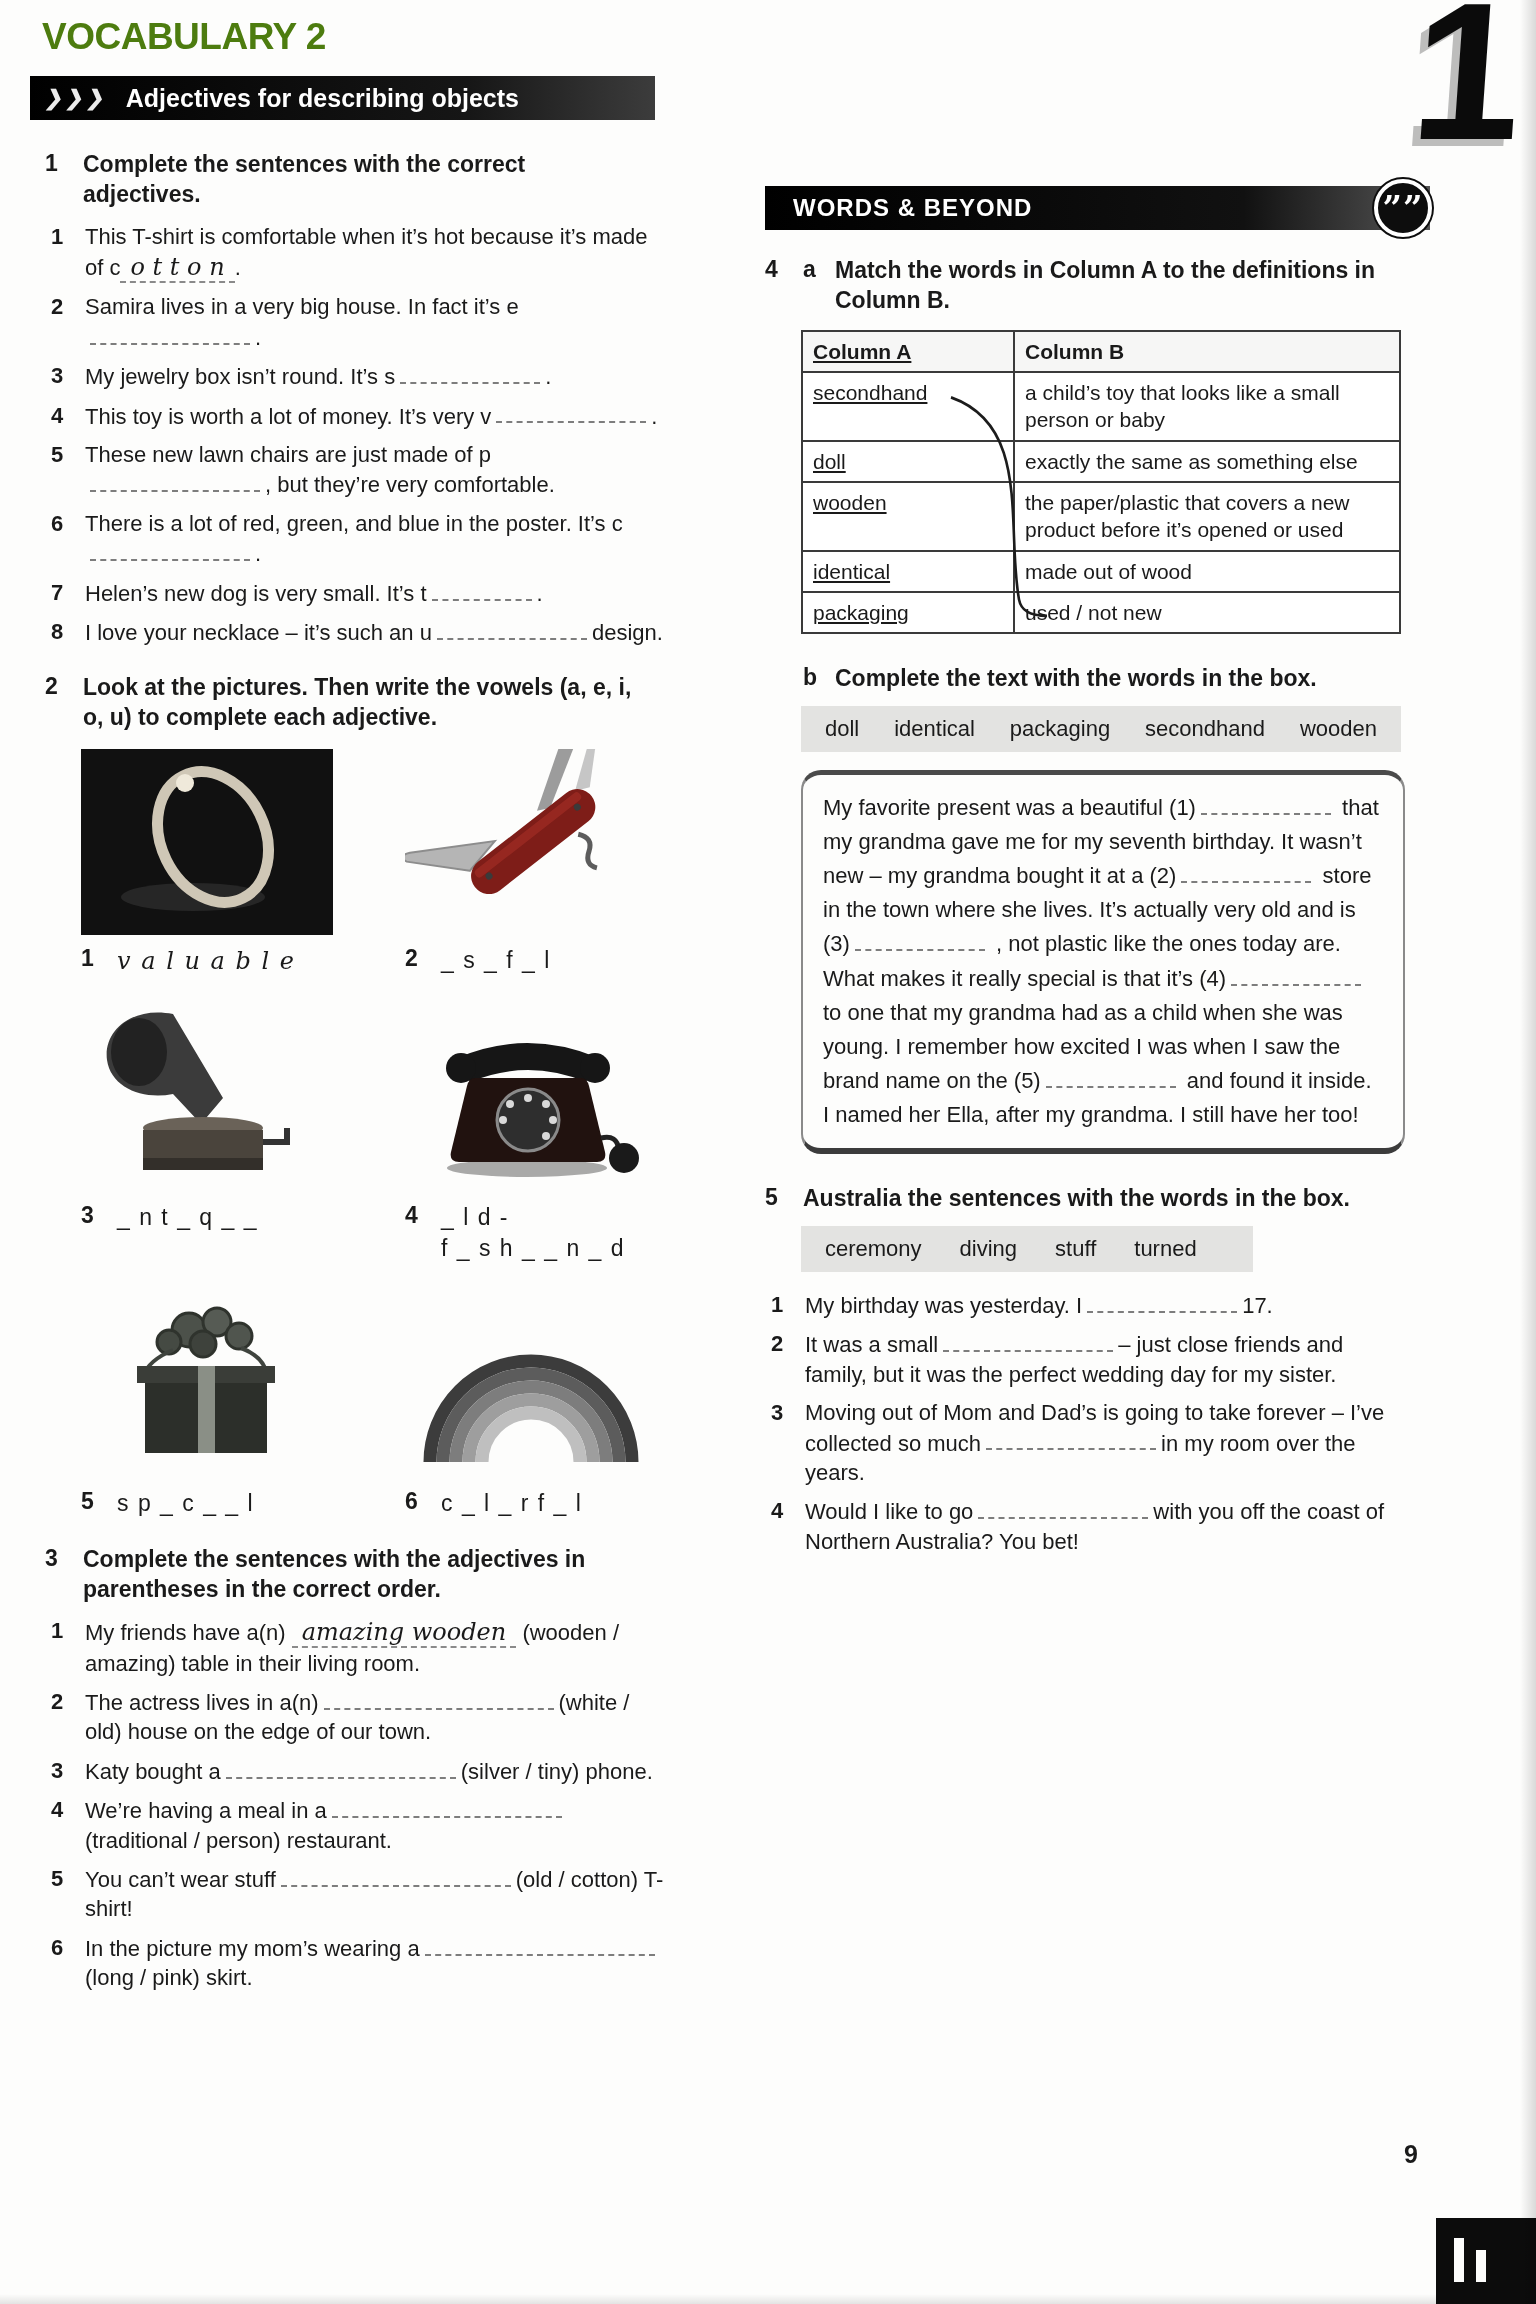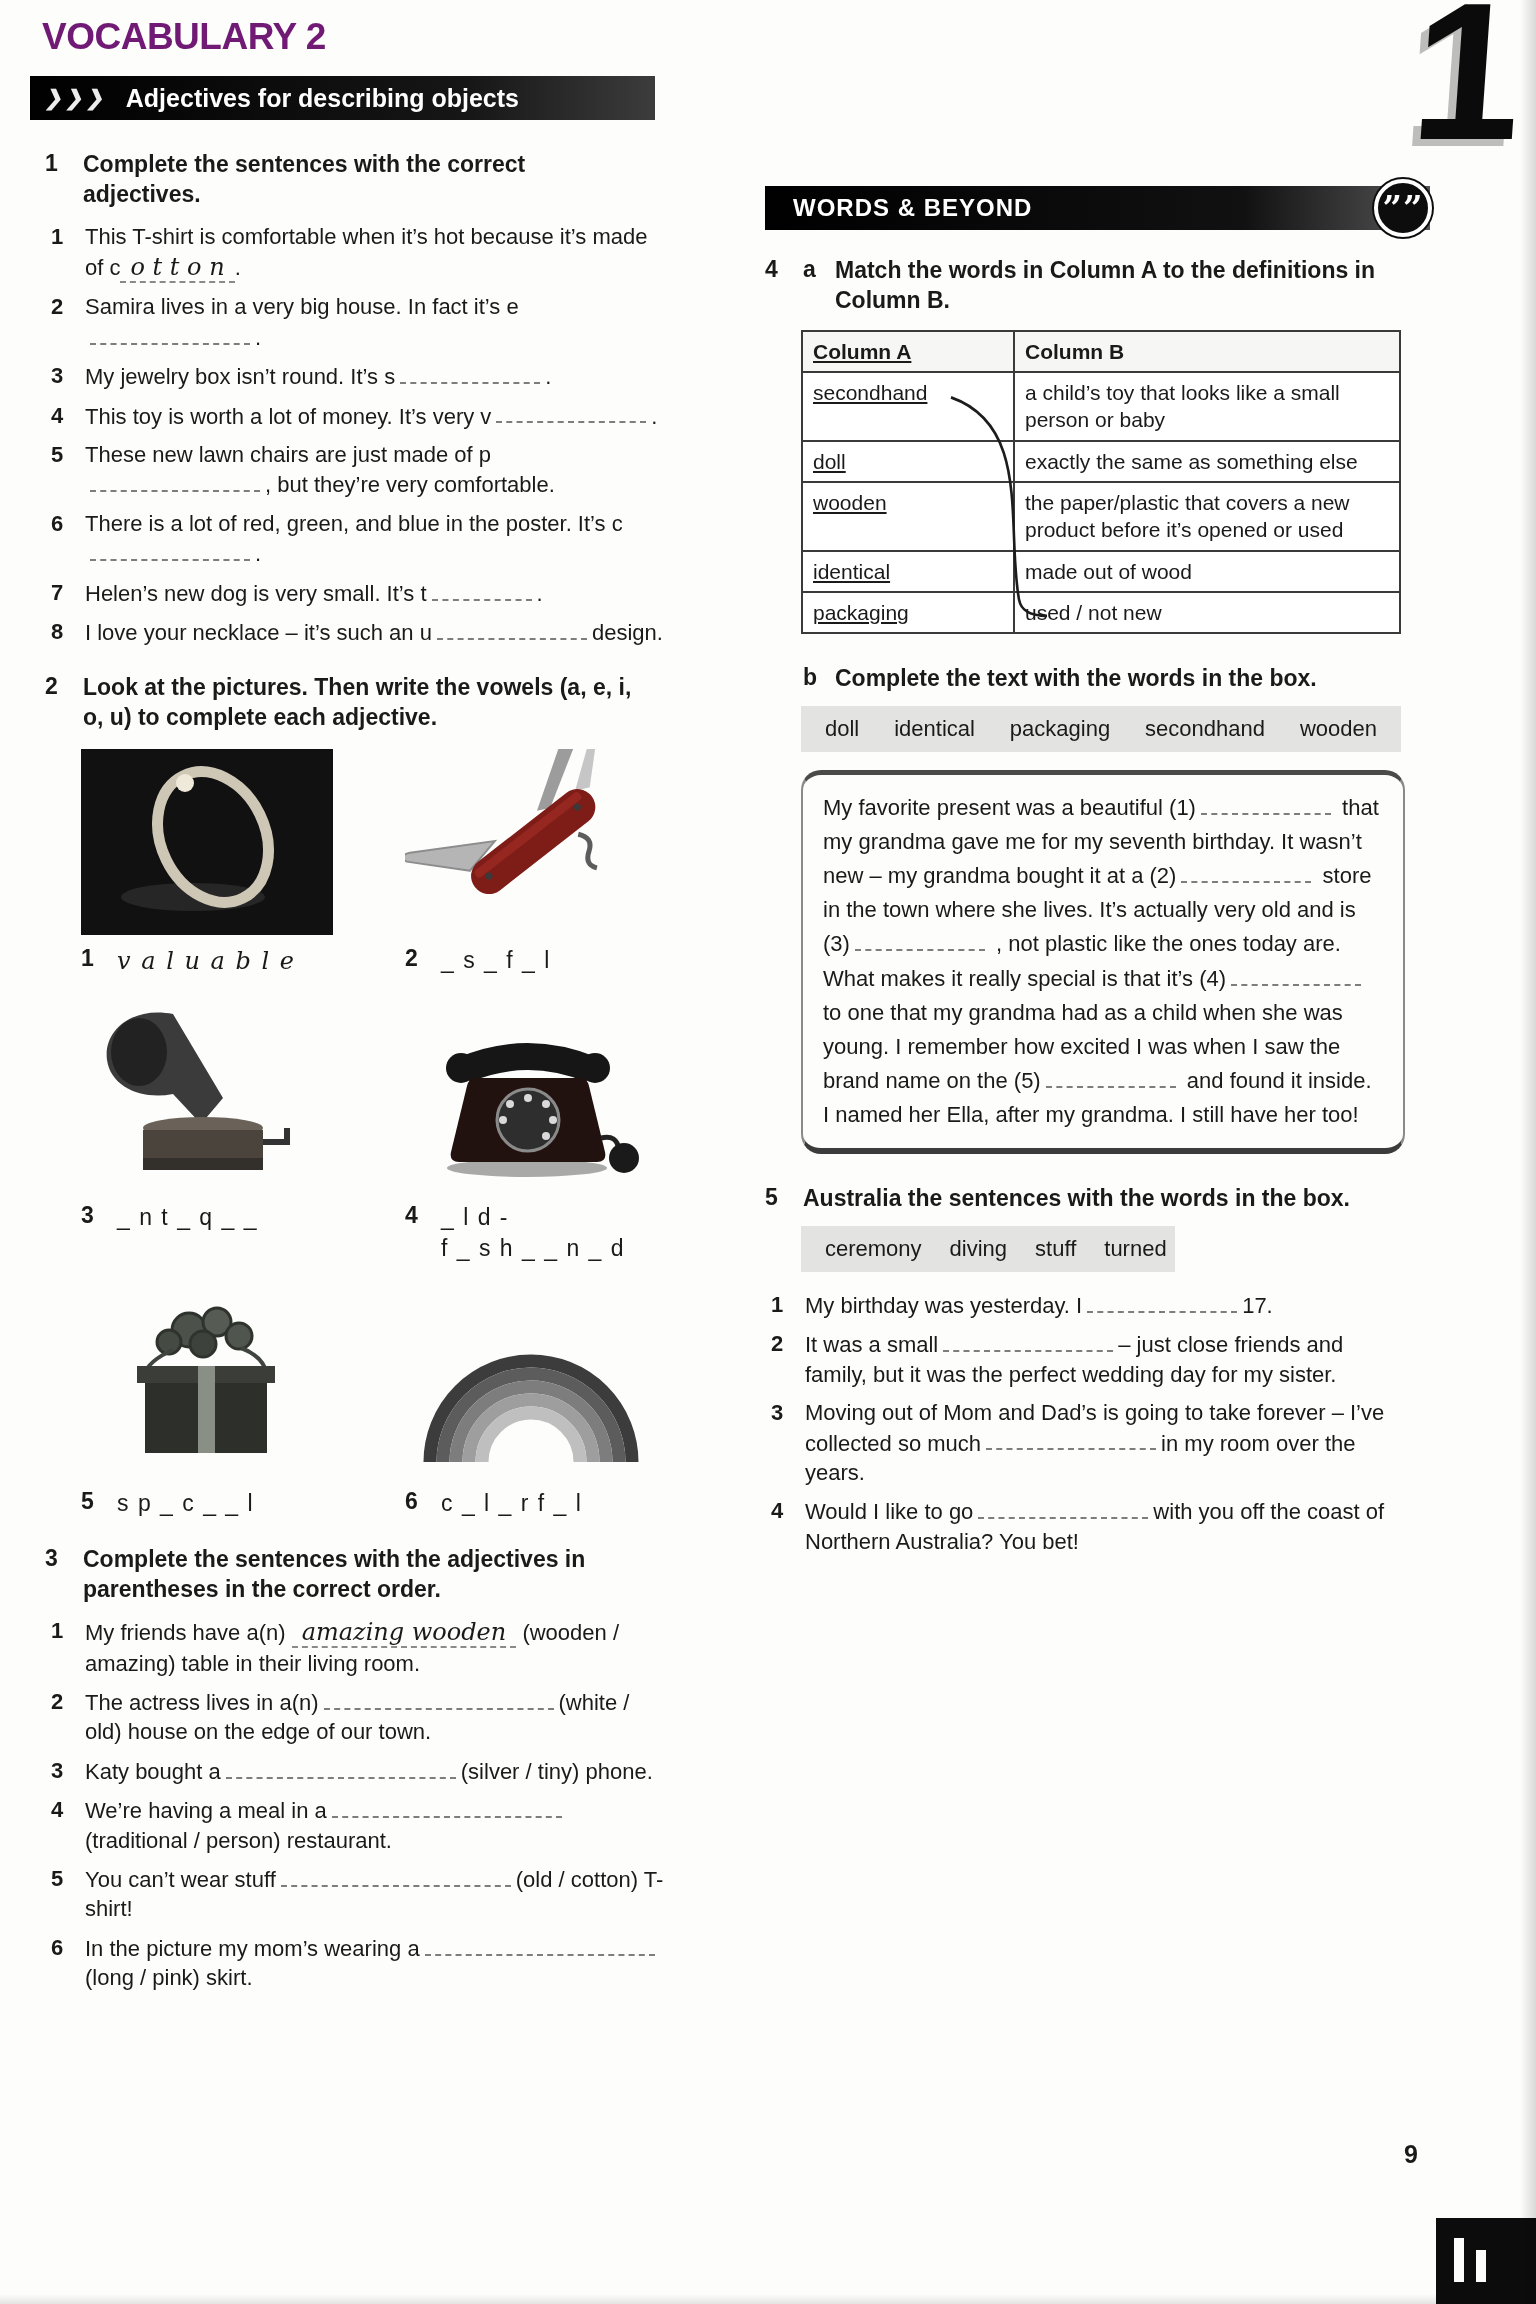--- a/index.html
+++ b/index.html
@@ -5,21 +5,21 @@
   html,body{margin:0;padding:0;background:#e9e9e7;}
   .page{position:relative;width:1536px;height:2304px;background:#fdfdfc;overflow:hidden;
         font-family:"Liberation Sans",sans-serif;color:#1a1a1a;}
   .page::after{content:"";position:absolute;top:0;right:0;width:16px;height:100%;
         background:linear-gradient(to left,rgba(0,0,0,.14),transparent);pointer-events:none;}
   .page::before{content:"";position:absolute;left:0;bottom:0;width:100%;height:10px;
         background:linear-gradient(to top,rgba(0,0,0,.10),transparent);pointer-events:none;}
 
   
   .vocab-title{position:absolute;top:16px;left:42px;font-size:37px;font-weight:bold;
-        letter-spacing:-0.5px;color:#701a75;}
+        letter-spacing:-0.5px;color:#4d7c0f;}
   .unit-number{position:absolute;top:-26px;right:14px;font-size:196px;font-weight:bold;line-height:1;
         color:#0b0b0b;transform:skewX(-4deg);text-shadow:-8px 7px 0 rgba(70,70,70,.35);}
   .strip{position:absolute;top:76px;left:30px;width:625px;height:44px;display:flex;align-items:center;
         gap:18px;padding-left:16px;box-sizing:border-box;color:#fff;font-weight:bold;font-size:25px;
         background:linear-gradient(90deg,#000 0%,#161616 70%,#3c3c3c 100%);}
   .chev{font-size:21px;letter-spacing:3px;color:#ececec;transform:skewX(-12deg);}
 
   
   .col{position:absolute;}
   .left{top:150px;left:45px;width:660px;}
@@ -65,21 +65,21 @@
   .tablewrap{position:relative;margin:14px 0 30px 36px;width:600px;}
   table.match{border-collapse:collapse;width:100%;font-size:21px;background:#fff;}
   .match th,.match td{border:2px solid #3a3a3a;padding:6px 10px;text-align:left;vertical-align:top;line-height:1.3;}
   .match th{font-weight:bold;background:#f6f6f5;}
   .match td:first-child,.match th:first-child{width:190px;text-decoration:underline;}
   .match-line{position:absolute;inset:0;width:100%;height:100%;pointer-events:none;}
 
   
   .wordbox{background:#e3e3e1;padding:10px 24px;display:flex;justify-content:space-between;
         font-size:22px;margin:12px 0 18px 36px;box-sizing:border-box;width:600px;}
-  .wordbox.small{width:374px;justify-content:flex-start;gap:28px;}
+  .wordbox.small{width:452px;justify-content:flex-start;gap:38px;}
 
   
   .textcard{border-left:2px solid #8a8a8a;border-right:2px solid #8a8a8a;border-top:5px solid #4a4a4a;
         border-bottom:6px solid #3c3c3c;border-radius:20px;padding:16px 20px;margin:18px 0 30px 36px;
         width:560px;font-size:22px;line-height:1.55;}
 
   
   .pagenum{position:absolute;top:2140px;right:118px;font-size:25px;font-weight:bold;}
   .corner-mark{position:absolute;right:0;bottom:0;width:100px;height:86px;background:#0c0c0c;}
   .corner-mark i{position:absolute;left:18px;top:20px;width:10px;height:44px;background:#fdfdfc;}

